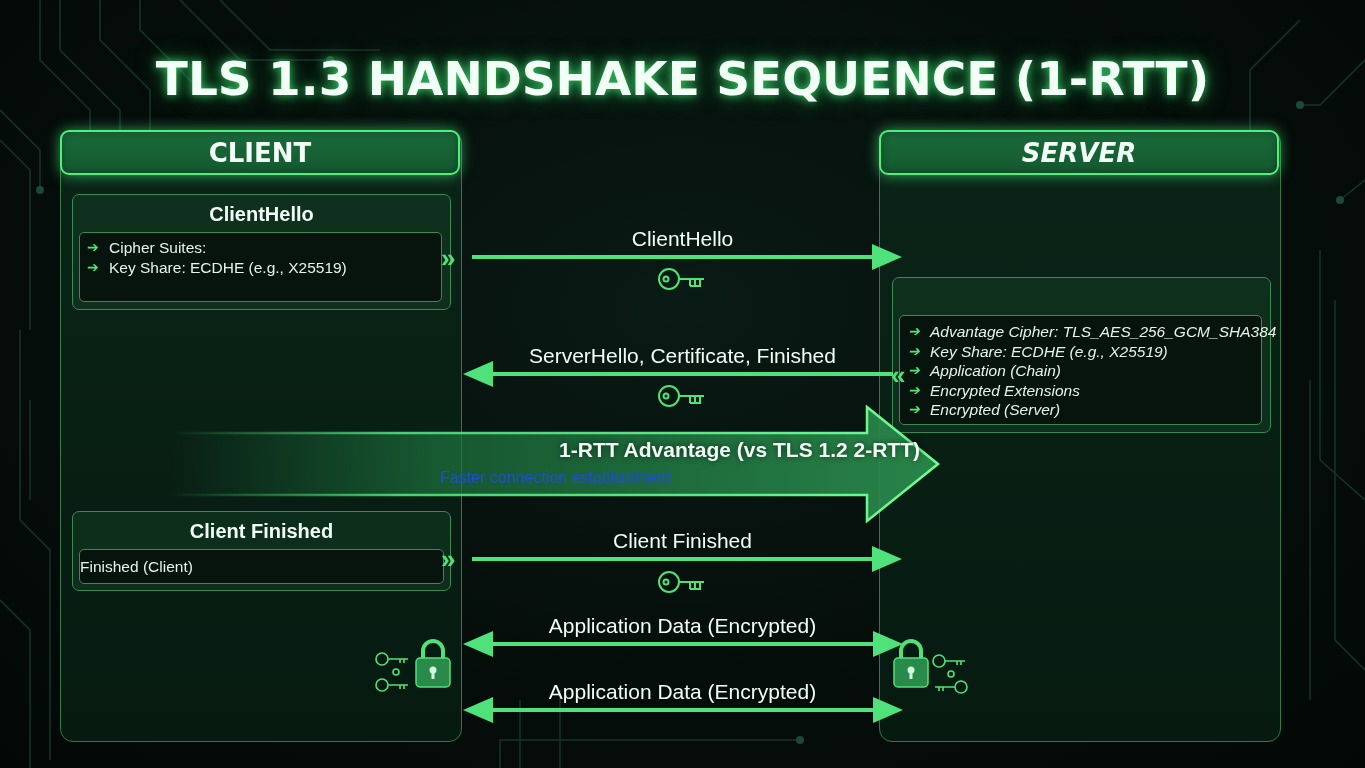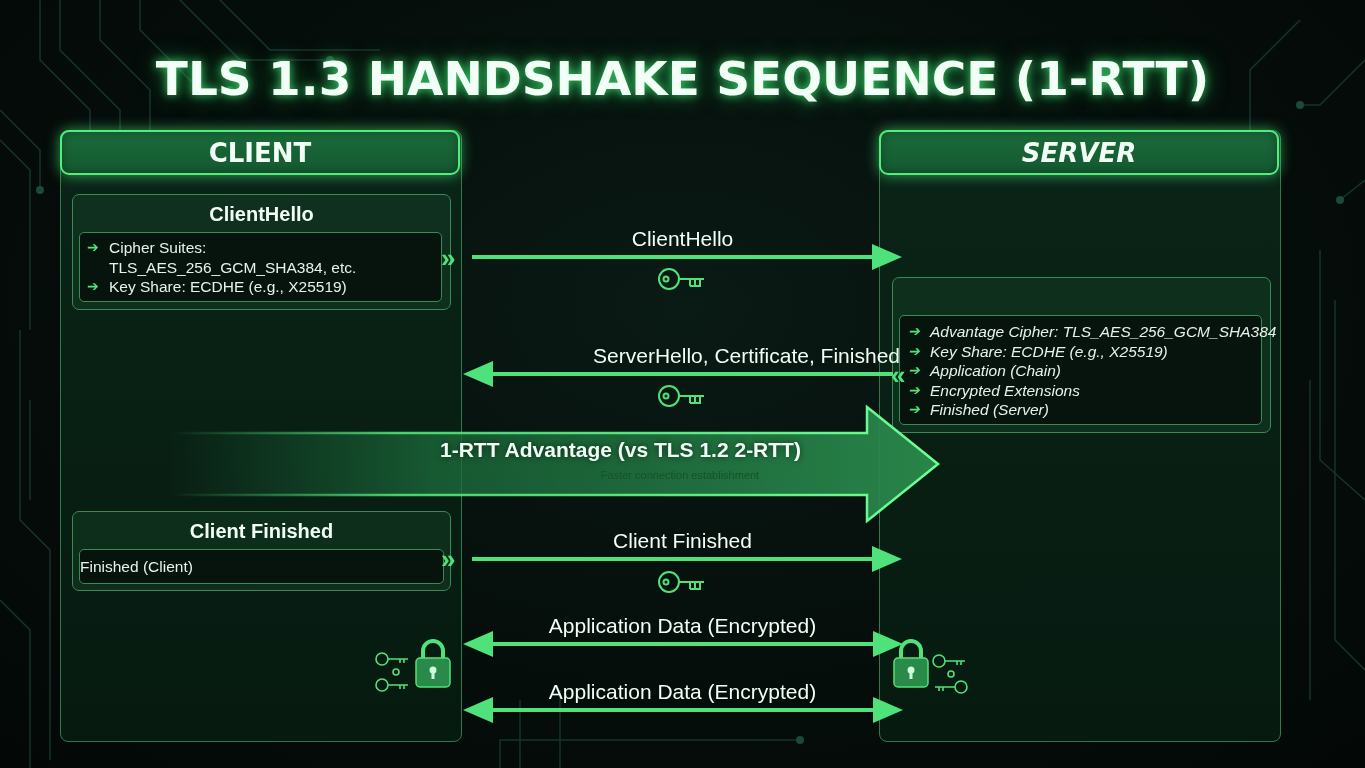--- a/index.html
+++ b/index.html
@@ -12,21 +12,21 @@
   .circuit { position:absolute; inset:0; pointer-events:none; }
   .title {
     position:absolute; left:0; top:36px; width:1365px; text-align:center;
     font-family:"DejaVu Sans", sans-serif; font-weight:bold; font-size:47px; letter-spacing:0px;
     color:#f2fff6;
     text-shadow: 0 0 10px rgba(60,220,110,0.9), 0 0 22px rgba(40,200,90,0.6);
     margin-top: 15px;
   }
   .lane {
     position:absolute; top:130px; width:400px; height:610px;
-    border:1px solid #2f7a48; border-radius:8px;
+    border:1px solid #2f7a48; border-radius:13px;
     background: linear-gradient(180deg, #0b2418 0%, #061a10 100%);
   }
   .lane.client { left:60px; }
   .lane.server { left:879px;font-style:italic; }
   .lane-head {
     position:absolute; left:-1px; top:-1px; width:400px; height:45px;
     border:2px solid #4cf07a; border-radius:9px; box-sizing:border-box;
     background: linear-gradient(180deg,#1a6a3a 0%, #145a30 100%);
     box-shadow: 0 0 14px rgba(76,240,122,0.65), inset 0 0 10px rgba(0,0,0,0.3);
     display:flex; align-items:center; justify-content:center;
@@ -46,26 +46,26 @@
   .row { display:flex; white-space:nowrap; }
   .arr { color:#4fe27a; width:22px; flex:none; font-size:14px; }
   .chev { position:absolute; color:#4fe27a; font-size:26px; font-weight:bold; letter-spacing:-9px; line-height:26px; }
   .msg-label {
     position:absolute; text-align:center; font-size:21px; color:#f2fff6; white-space:nowrap;
   }
   .arrow { position:absolute; }
   .key-ic { position:absolute; }
   .big-arrow { position:absolute; left:170px; top:405px; width:775px; height:118px; }
   .rtt-title {
-    position:absolute; left:440px; top:438px; width:480px; text-align:left;
+    position:absolute; left:440px; top:438px; width:480px; text-align:right;
     font-weight:bold; font-size:21px; color:#f2fff6; text-shadow:0 0 6px rgba(0,0,0,0.6);
   }
   .rtt-sub {
-    position:absolute; left:440px; top:469px; width:480px; text-align:center;
-    font-size:11px; color:#14532d;
+    position:absolute; left:440px; top:469px; width:480px; 
+    font-size:16px; color:#1d4ed8;
   }
 </style>
 </head>
 <body>
 
 <svg class="circuit" width="1365" height="768">
   <g stroke="#16352a" stroke-width="1.5" fill="none">
     <path d="M40 0 V60 L90 110 V300"></path>
     <path d="M60 0 V50 L120 110 V260"></path>
     <path d="M100 0 V40 L150 90 V230 L190 270"></path>
@@ -105,21 +105,20 @@
 
   <div class="msgbox" style="left:11px; top:63px; width:377px; height:114px;">
     <div class="mtitle">ClientHello</div>
     <div class="inner" style="left:6px; top:37px; width:363px; height:70px; padding:5px 0 0 7px; box-sizing:border-box;">
       <div class="row">
           <span class="arr">➔</span>
           <span>Cipher Suites:</span>
         </div>
       <div class="row">
           <span class="arr"></span>
-          <span>TLS_AES_256_GCM_SHA384, etc.</span>
         </div>
       <div class="row">
           <span class="arr">➔</span>
           <span>Key Share: ECDHE (e.g., X25519)</span>
         </div>
     </div>
   </div>
 
   <div class="msgbox" style="left:11px; top:380px; width:377px; height:78px;">
     <div class="mtitle">Client Finished</div>
@@ -159,21 +158,21 @@
       <div class="row">
           <span class="arr">➔</span>
           <span>Application (Chain)</span>
         </div>
       <div class="row">
           <span class="arr">➔</span>
           <span>Encrypted Extensions</span>
         </div>
       <div class="row">
           <span class="arr">➔</span>
-          <span>Finished (Server)</span>
+          <span>Encrypted (Server)</span>
         </div>
     </div>
   </div>
 
   <svg style="position:absolute; left:12px; top:508px;" width="38" height="50" viewBox="0 0 38 50">
     <path d="M9 20 V12 a10 10 0 0 1 20 0 V20" stroke="#4fe27a" stroke-width="4" fill="none"></path>
     <rect x="2" y="19" width="34" height="29" rx="4" fill="#2a8a4a" stroke="#4fe27a" stroke-width="1.5"></rect>
     <circle cx="19" cy="31" r="3.5" fill="#cfffdc"></circle>
       <rect x="17.5" y="32" width="3" height="8" fill="#cfffdc"></rect>
   </svg>
@@ -213,21 +212,21 @@
   <path d="M400 0 L430 13 L400 26 Z" fill="#4fe27a"></path>
 </svg>
 <svg class="key-ic" style="left:657px; top:266px;" width="50" height="26" viewBox="0 0 50 26">
   <g stroke="#4fe27a" stroke-width="2" fill="none">
       <circle cx="12" cy="13" r="10"></circle>
       <circle cx="9" cy="13" r="2.5"></circle>
       <path d="M22 13 H47 M33 13 v7 M38 13 v7 M43 13 v7 H33"></path>
     </g>
 </svg>
 
-<div class="msg-label" style="left:465px; top:344px; width:435px;text-align:right;">ServerHello, Certificate, Finished</div>
+<div class="msg-label" style="left:465px; top:344px; width:435px;">ServerHello, Certificate, Finished</div>
 <svg class="arrow" style="left:463px; top:361px;" width="430" height="26" viewBox="0 0 430 26">
   <rect x="25" y="11" width="405" height="4" fill="#4fe27a"></rect>
   <path d="M30 0 L0 13 L30 26 Z" fill="#4fe27a"></path>
 </svg>
 <span class="chev" style="left:891px; top:362px;">«</span>
 <svg class="key-ic" style="left:657px; top:383px;" width="50" height="26" viewBox="0 0 50 26">
   <g stroke="#4fe27a" stroke-width="2" fill="none">
       <circle cx="12" cy="13" r="10"></circle>
       <circle cx="9" cy="13" r="2.5"></circle>
       <path d="M22 13 H47 M33 13 v7 M38 13 v7 M43 13 v7 H33"></path>

